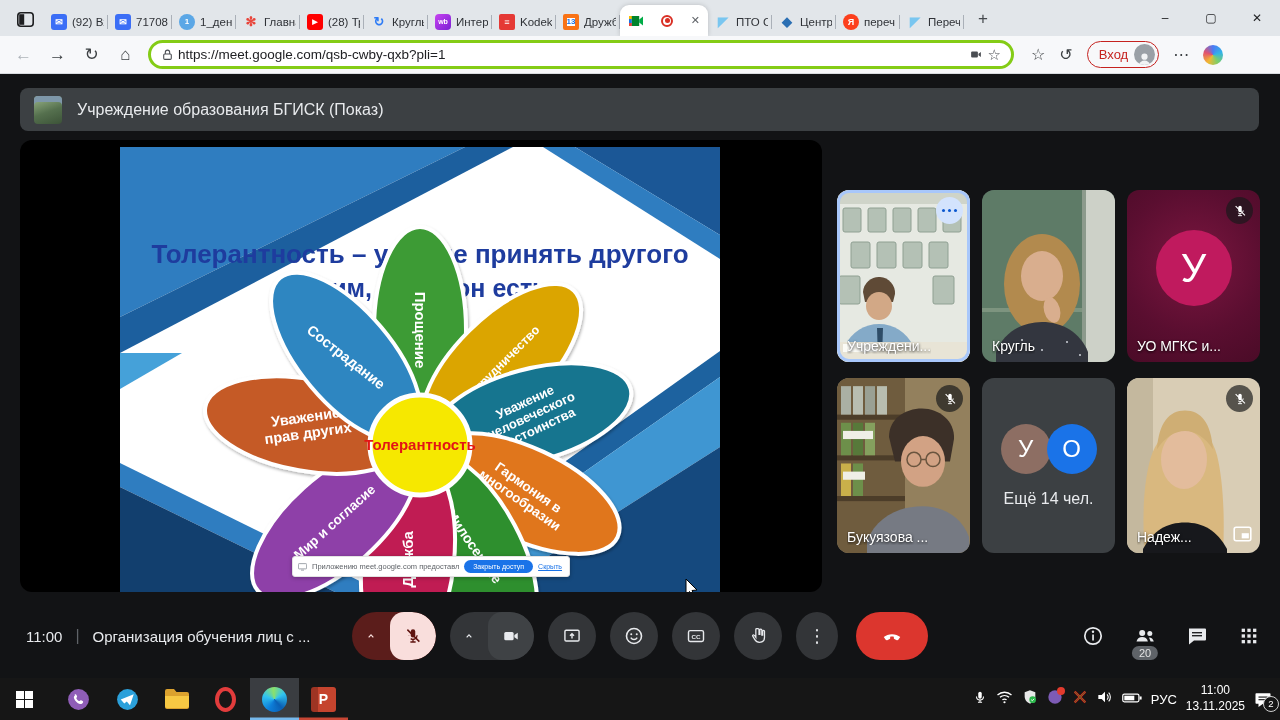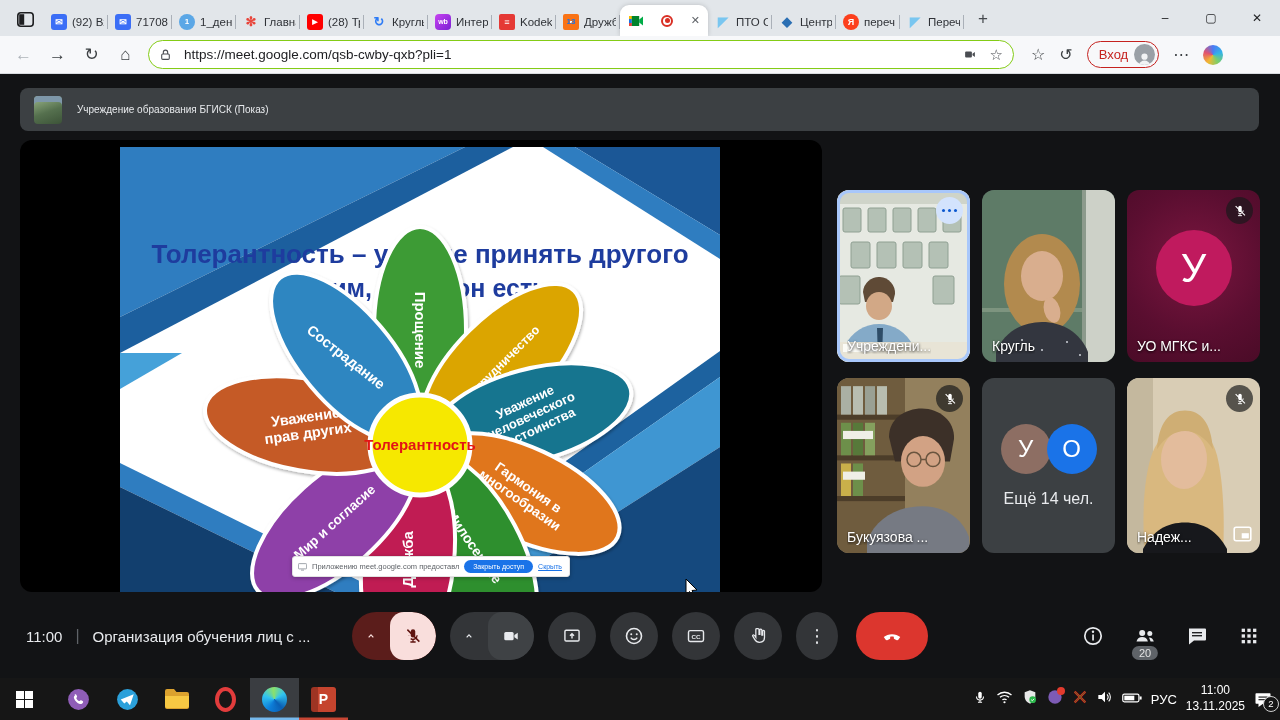--- a/index.html
+++ b/index.html
@@ -20,34 +20,34 @@
   .rec-dot i { position:absolute; inset:1.5px; background:#d93025; border-radius:50%; }
   .tab-close { font-size:11px; color:#5f6368; }
   .newtab { width:26px; height:26px; margin:0 0 4px 6px; font-size:17px; color:#45494e; display:flex; align-items:center; justify-content:center; }
   .win-controls { margin-left:auto; display:flex; height:36px; }
   .win-controls span { width:46px; display:flex; align-items:center; justify-content:center; font-size:12px; color:#1e1f21; }
 
   
   .toolbar { position:absolute; top:36px; left:0; width:1280px; height:38px; background:#f7f8fa; border-bottom:1px solid #d8dbdf; display:flex; align-items:center; padding:0 10px; gap:7px; }
   .nav-ico { width:27px; height:27px; display:flex; align-items:center; justify-content:center; font-size:17px; color:#3c4043; }
   .nav-ico.disabled { color:#aeb3b9; }
-  .url-pill { width:866px; height:29px; background:#fff; border:1px solid #84cc16; border-radius:15px; display:flex; align-items:center; padding:0 10px; gap:12px; margin-left:2px; }
+  .url-pill { width:866px; height:29px; background:#fff; border:3px solid #84cc16; border-radius:15px; display:flex; align-items:center; padding:0 10px; gap:4px; margin-left:2px; }
   .url-text { font-size:13.5px; color:#202124; flex:1; white-space:nowrap; overflow:hidden; }
   .pill-ico { display:flex; align-items:center; color:#4a4d52; }
   .tb-right { display:flex; align-items:center; gap:14px; margin-left:10px; }
   .tb-right .t-ico { font-size:16px; color:#3c4043; display:flex; align-items:center; }
   .signin { height:27px; border:1.5px solid #c5221f; border-radius:14px; display:flex; align-items:center; gap:6px; padding:0 3px 0 11px; color:#c5221f; font-size:13px; }
   .avatar-circle { width:21px; height:21px; border-radius:50%; background:#9aa0a6; display:flex; align-items:flex-end; justify-content:center; overflow:hidden; }
   .copilot { width:20px; height:20px; border-radius:50%; background:conic-gradient(#4b7bf5,#31b3e8,#7ccf6b,#f2b632,#e2526f,#4b7bf5); }
 
   
   .meet { position:absolute; top:74px; left:0; width:1280px; height:604px; background:#121315; }
   .banner { position:absolute; left:20px; top:14px; width:1239px; height:43px; background:#3c4043; border-radius:8px; display:flex; align-items:center; padding:0 14px; gap:15px; }
   .banner-avatar { width:28px; height:28px; border-radius:4px; background:linear-gradient(160deg,#9db88a 0%,#55704e 55%,#3c5338 100%); box-shadow:inset 0 6px 0 #7e97a9; }
-  .banner-title { color:#e8eaed; font-size:10px; }
+  .banner-title { color:#e8eaed; font-size:16px; }
 
   .stage { position:absolute; left:20px; top:66px; width:802px; height:452px; background:#000; border-radius:12px; overflow:hidden; }
   .slide { position:absolute; left:100px; top:7px; width:600px; height:445px; background:#fff; }
   .share-notice { position:absolute; left:172px; top:409px; width:278px; height:21px; background:#fff; border:1px solid #e3e3e3; border-radius:3px; box-shadow:0 1px 4px rgba(0,0,0,.28); display:flex; align-items:center; gap:5px; padding:0 5px; }
   .sn-text { font-size:7.5px; color:#5f6368; white-space:nowrap; flex:1; overflow:hidden; }
   .sn-btn { background:#1a73e8; color:#fff; font-size:7px; border:none; border-radius:9px; padding:3px 9px; white-space:nowrap; }
   .sn-link { font-size:7px; color:#1a73e8; text-decoration:underline; white-space:nowrap; margin-right:2px; }
   .cursor { position:absolute; left:664px; top:438px; }
 
   
@@ -146,21 +146,21 @@
       </div>
       <div class="tab">
         <span class="fv" style="background:linear-gradient(135deg,#c743f0,#7b20d4);color:#fff;border-radius:4px;font-size:7px">wb</span>
         <span class="tab-label">Интер</span>
       </div>
       <div class="tab">
         <span class="fv" style="background:#e53935;color:#fff;border-radius:2px;font-size:9px">≡</span>
         <span class="tab-label">Kodeks</span>
       </div>
       <div class="tab">
-        <span class="fv" style="background:#fff;color:#1a73e8;border:7px solid #f97316;border-radius:2px;font-size:8px">13</span>
+        <span class="fv" style="background:#fff;color:#1a73e8;border:4px solid #f97316;border-radius:2px;font-size:8px">13</span>
         <span class="tab-label">Дружба</span>
       </div>
       <div class="tab active">
         <span class="fv">
           <svg width="16" height="16" viewBox="0 0 16 16">
             <rect x="1" y="3" width="2.8" height="10" fill="#1a73e8"></rect>
             <rect x="1" y="3" width="8" height="3" fill="#fbbc04"></rect>
             <rect x="3.8" y="3" width="7.4" height="10" fill="#00832d"></rect>
             <rect x="1" y="10" width="2.8" height="3" fill="#ea4335"></rect>
             <path d="M11.2 6.5L15 3.5v9l-3.8-3z" fill="#00ac47"></path>

